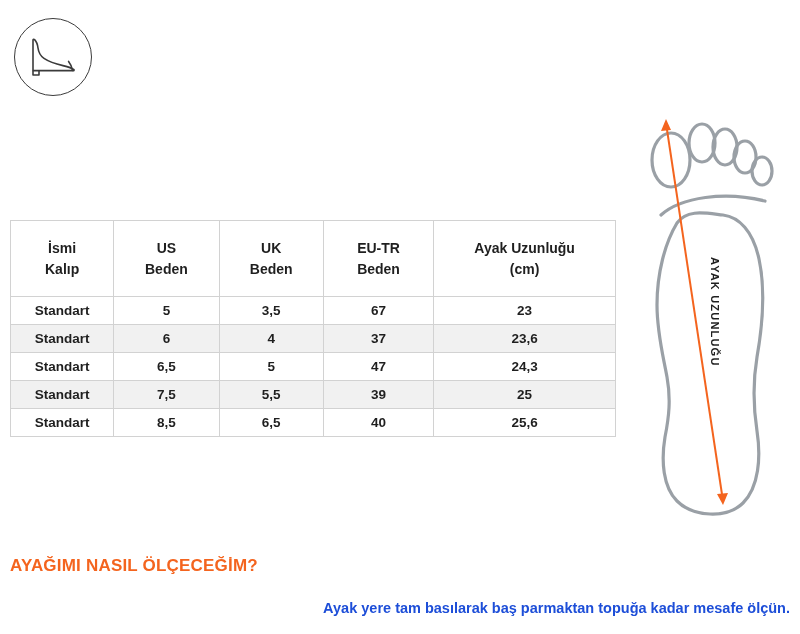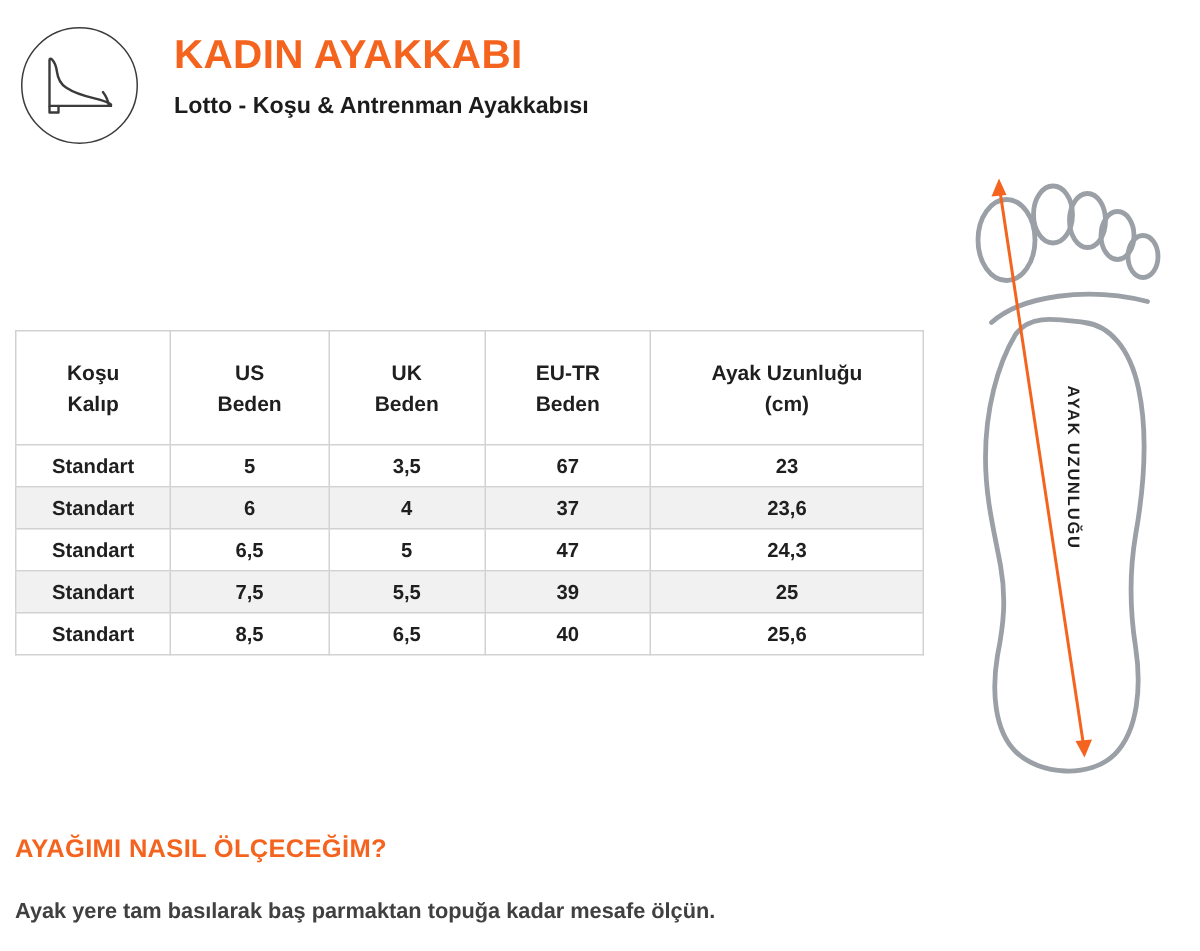--- a/index.html
+++ b/index.html
@@ -128,49 +128,46 @@
   .footer-heading {
     font-size: 17px;
     font-weight: bold;
     color: #f4641e;
     margin: 0 0 24px 0;
     letter-spacing: 0.2px;
   }
   .footer-text {
     font-size: 14.5px;
     font-weight: bold;
-    color: #404040;
+    color: #1d4ed8;
     margin: 0;
+    text-align: right;
   }
 </style>
 </head>
 <body>
 
 <div class="header">
   <div class="logo-circle">
     <span>
       <svg width="52" height="48" viewBox="0 0 52 48" aria-hidden="true">
         <path d="M6 38 L6 9 C6 8 7 8 7.6 8.6 C9 10 10.5 13 11 17 C11.6 21.5 13.5 25 17 27.4 C22 30.8 29 33 36 34.6 C41 35.8 45 37 47 38.6 L47 39.6 L6 39.6 Z" fill="none" stroke="#3b3b3b" stroke-width="1.6" stroke-linejoin="round"></path>
         <path d="M45.6 39.4 C45 36 43.6 33 41.6 30.4" fill="none" stroke="#3b3b3b" stroke-width="1.6" stroke-linecap="round"></path>
         <path d="M6 39.6 L6 44 L12 44 L12 39.6" fill="none" stroke="#3b3b3b" stroke-width="1.6" stroke-linejoin="round"></path>
       </svg>
     </span>
   </div>
-  <div class="header-text">
-    <h1 class="title">KADIN AYAKKABI</h1>
-    <p class="subtitle">Lotto - Koşu &amp; Antrenman Ayakkabısı</p>
-  </div>
 </div>
 
 <div class="table-wrap">
   <table class="size-table">
     <thead>
       <tr>
         <th class="col-kalip">
-          <span>Koşu</span><br>
+          <span>İsmi</span><br>
           <span>Kalıp</span>
         </th>
         <th class="col-us">
           <span>US</span><br>
           <span>Beden</span>
         </th>
         <th class="col-uk">
           <span>UK</span><br>
           <span>Beden</span>
         </th>

